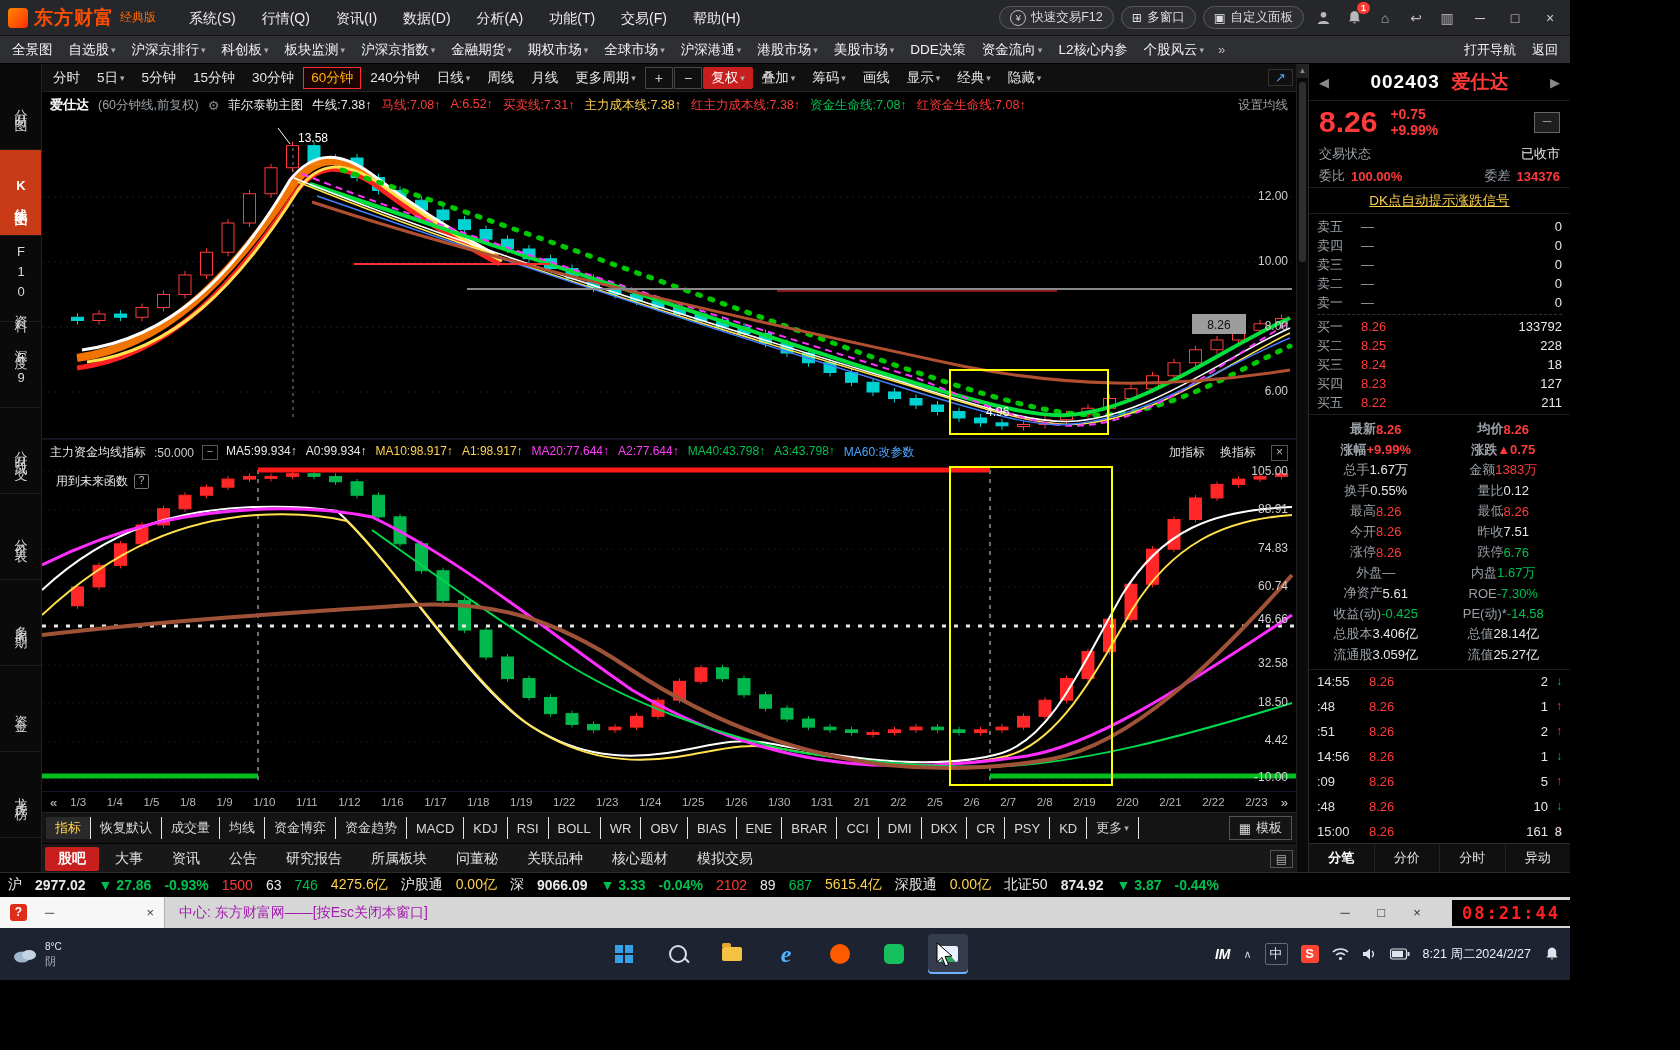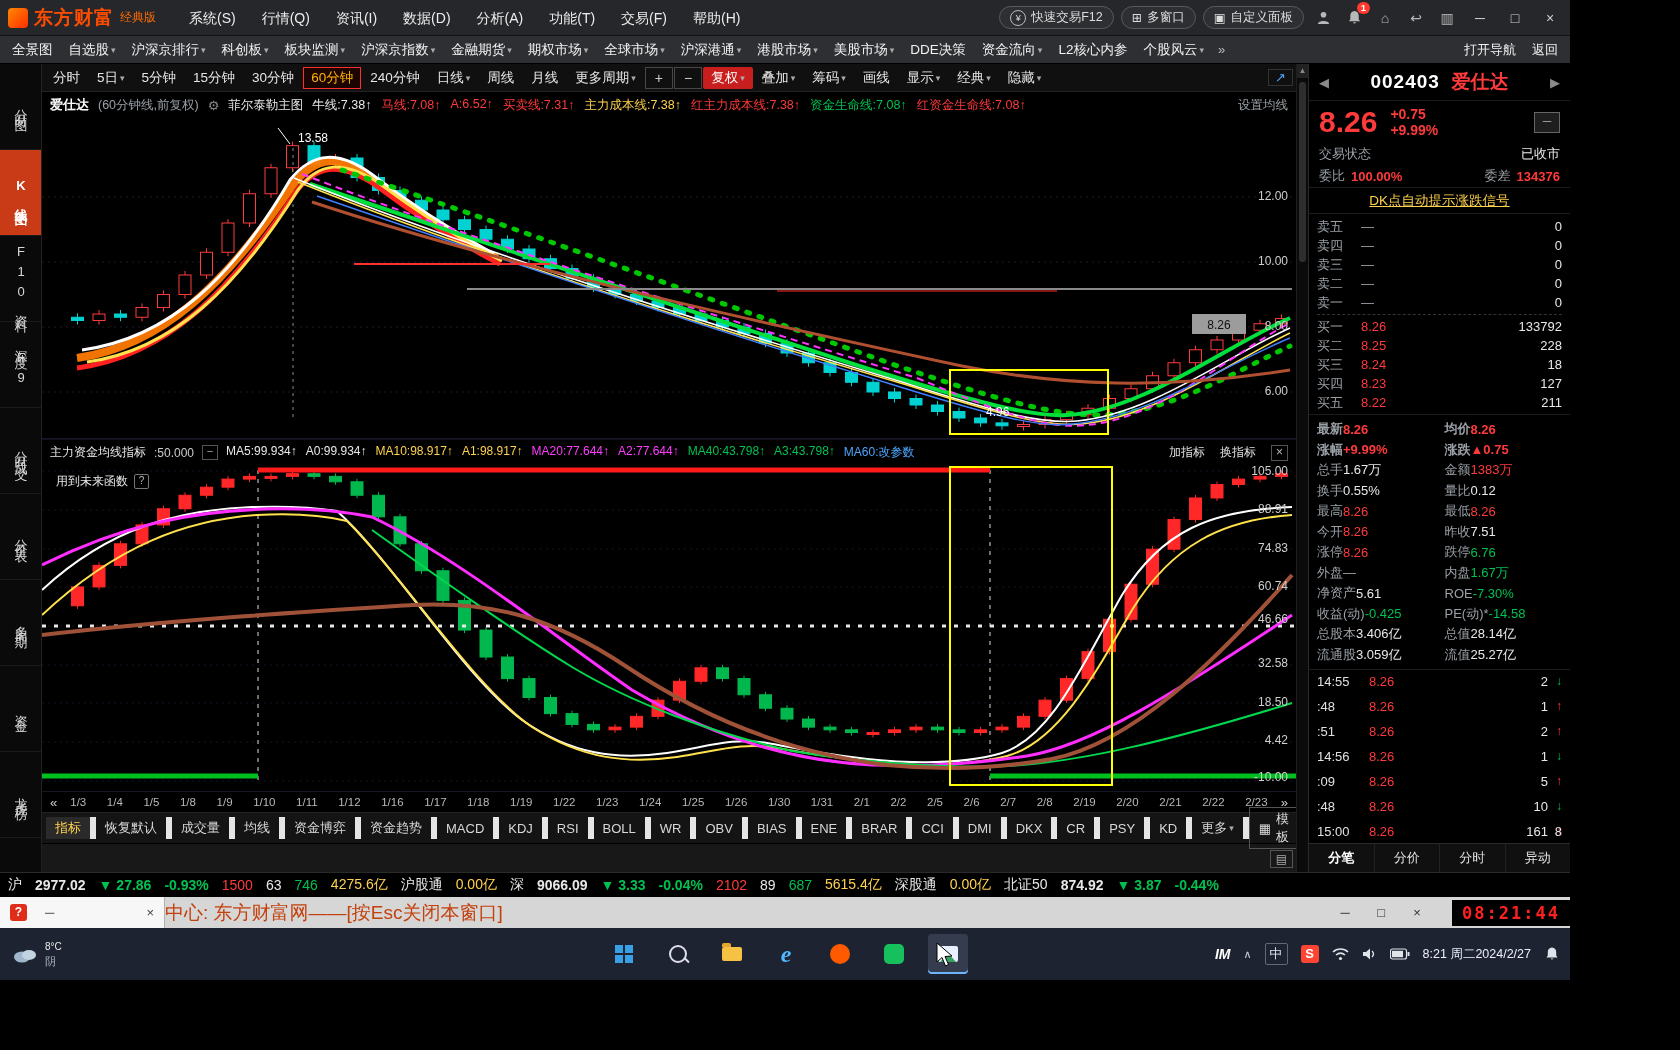--- a/index.html
+++ b/index.html
@@ -74,21 +74,21 @@
   .future-warn{position:absolute;left:14px;top:8px;color:#e8e8e8;font-size:12px;display:flex;gap:6px;align-items:center}
   .help-box{border:1px solid #777;color:#bbb;width:13px;height:13px;line-height:12px;text-align:center;font-size:10px;border-radius:2px}
 
   .xaxis{height:22px;display:flex;align-items:center;color:#b8b8b8;font-size:11.5px;background:#000;
     border-top:1px solid #161626;border-bottom:1px solid #222;padding:0 5px;box-sizing:border-box}
   .xa-dates{flex:1;display:flex;justify-content:space-between;padding:0 10px}
   .xa-btn{color:#cfcfcf;font-size:13px;padding:0 3px}
 
   .indtabs{height:31px;display:flex;align-items:center;background:#141414;border-bottom:1px solid #000;
     padding:0 4px;font-size:13px;box-sizing:border-box}
-  .ind-tab{padding:2px 9px;color:#d8d8d8;border-right:6px solid #e5e5e5;display:flex;align-items:center;white-space:nowrap}
+  .ind-tab{padding:2px 9px;color:#d8d8d8;border-right:1px solid #e5e5e5;display:flex;align-items:center;white-space:nowrap}
   .ind-tab.active{color:#ffd24d;background:#2a2a2a}
   .ind-template{margin-left:auto;border:1px solid #555;color:#ddd;padding:2px 9px;display:flex;gap:5px;align-items:center}
 
   .btabs{height:29px;display:flex;align-items:center;gap:3px;background:#181818;padding:0 3px;font-size:14px;box-sizing:border-box}
   .b-tab{padding:3px 13px;color:#e0e0e0;white-space:nowrap}
   .b-tab.active{background:#c81e1e;color:#fff;border-radius:2px;font-weight:bold}
   .bt-ico{margin-left:auto;border:1px solid #555;color:#aaa;padding:1px 5px;font-size:12px}
 
   
   .scrollcol{position:absolute;left:1296px;top:64px;width:12px;height:808px;background:#0b0b0b;border-left:1px solid #1e1e1e;box-sizing:border-box}
@@ -115,21 +115,21 @@
     border-bottom:1px solid #1c1c1c;flex:none}
   .dk-link{color:#ffd24d;text-decoration:underline;font-size:13.5px}
   .orderbook{padding:3px 8px 2px 8px;flex:none}
   .ob-row{display:flex;height:19px;align-items:center}
   .ob-label{width:44px;color:#9aa0a6}
   .ob-price{width:64px;color:#ff3a3a}
   .ob-row.ask .ob-price{color:#9aa0a6}
   .ob-vol{margin-left:auto;color:#e8e8e8}
   .ob-div{border-top:1px dashed #333;margin:2px 0}
   .statsgrid{display:grid;grid-template-columns:1fr 1fr;column-gap:10px;padding:4px 8px;border-top:1px solid #1c1c1c;flex:none}
-  .stat-row{display:flex;justify-content:flex-start;height:20.5px;align-items:center}
+  .stat-row{display:flex;justify-content:center;height:20.5px;align-items:center}
   .stat-label{color:#9aa0a6;white-space:nowrap}
   .stat-val{color:#e8e8e8}
   .stat-row.c-red .stat-val{color:#ff3a3a}
   .stat-row.c-green .stat-val{color:#00c050}
   .stat-row.c-gray .stat-val{color:#9aa0a6}
   .tickswrap{flex:1;position:relative;border-top:1px solid #1c1c1c;padding:4px 8px;overflow:hidden}
   .tick-row{display:flex;height:25px;}
   .tk-time{width:52px;color:#e0e0e0}
   .tk-price{width:70px;color:#ff3a3a}
   .tk-vol{margin-left:auto;color:#e8e8e8}
@@ -148,21 +148,21 @@
   .sb-item{flex:none}
 
   
   .winstrip{position:absolute;left:0;top:897px;width:1570px;height:31px;background:#d6d6d6;display:flex;
     align-items:center;box-sizing:border-box;color:#222}
   .ws-preview{width:165px;height:31px;background:#f7f7f7;border-right:1px solid #b0b0b0;display:flex;
     align-items:center;padding:0 10px;gap:18px;box-sizing:border-box}
   .ws-appico{width:17px;height:17px;background:#e02d1a;border-radius:3px;color:#fff;font-size:12px;
     text-align:center;line-height:17px;font-weight:bold}
   .ws-ctl{color:#444;font-size:13px}
-  .ws-title{margin-left:0;font-size:19px;color:#c2410c}
+  .ws-title{margin-left:14px;font-size:14px;color:#a21caf}
   .ws-right{margin-left:auto;display:flex;align-items:center;gap:2px}
   .ws-btn{width:34px;text-align:center;color:#333;font-size:13px}
   .ws-clock{margin-left:16px;background:#000;color:#ff2020;font-family:"DejaVu Sans Mono",monospace;
     font-weight:bold;font-size:17px;padding:3px 10px;letter-spacing:2px}
 
   
   .taskbar{position:absolute;left:0;top:928px;width:1570px;height:52px;background:#1d2330;display:flex;
     align-items:center;box-sizing:border-box}
   .tk-weather{display:flex;align-items:center;gap:7px;padding:0 12px;color:#e8e8e8}
   .tk-wtxt{display:flex;flex-direction:column;line-height:14px}
@@ -858,20 +858,32 @@
             <span class="caret">▾</span>
         </span>
         </div>
       <span class="ind-template">
         <span>▦</span>
         <span>模板</span>
       </span>
     </div>
 
     <div class="btabs">
+      <div style="display:flex;gap:3px">
+          <div class="b-tab active">股吧</div>
+          <div class="b-tab">大事</div>
+          <div class="b-tab">资讯</div>
+          <div class="b-tab">公告</div>
+          <div class="b-tab">研究报告</div>
+          <div class="b-tab">所属板块</div>
+          <div class="b-tab">问董秘</div>
+          <div class="b-tab">关联品种</div>
+          <div class="b-tab">核心题材</div>
+          <div class="b-tab">模拟交易</div>
+        </div>
       <span class="bt-ico">▤</span>
     </div>
   </div>
 
   <div class="scrollcol">
     <div class="sc-top">▲</div>
     <div class="sc-thumb"></div>
   </div>
 
   <div class="rightpanel">

